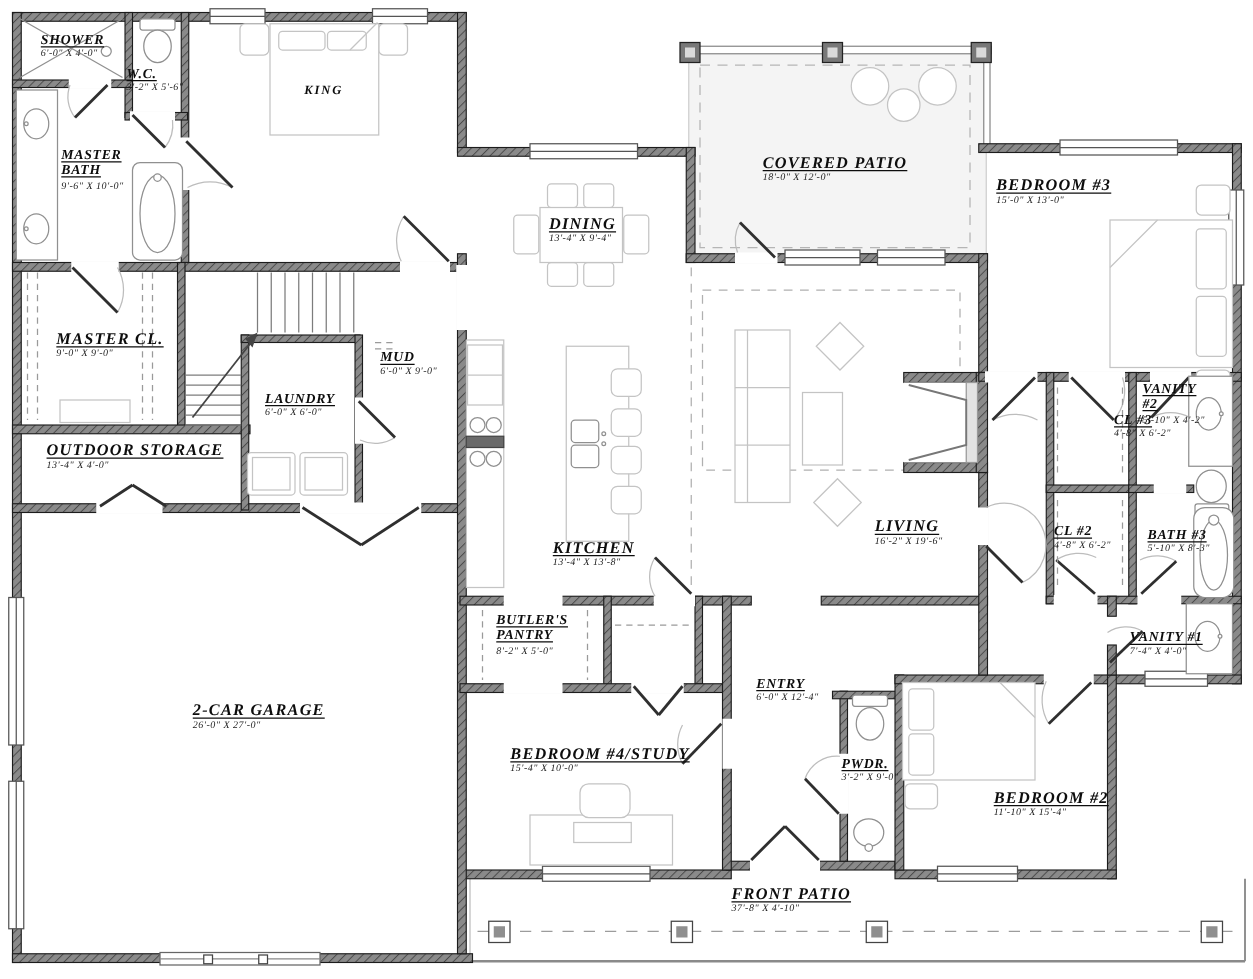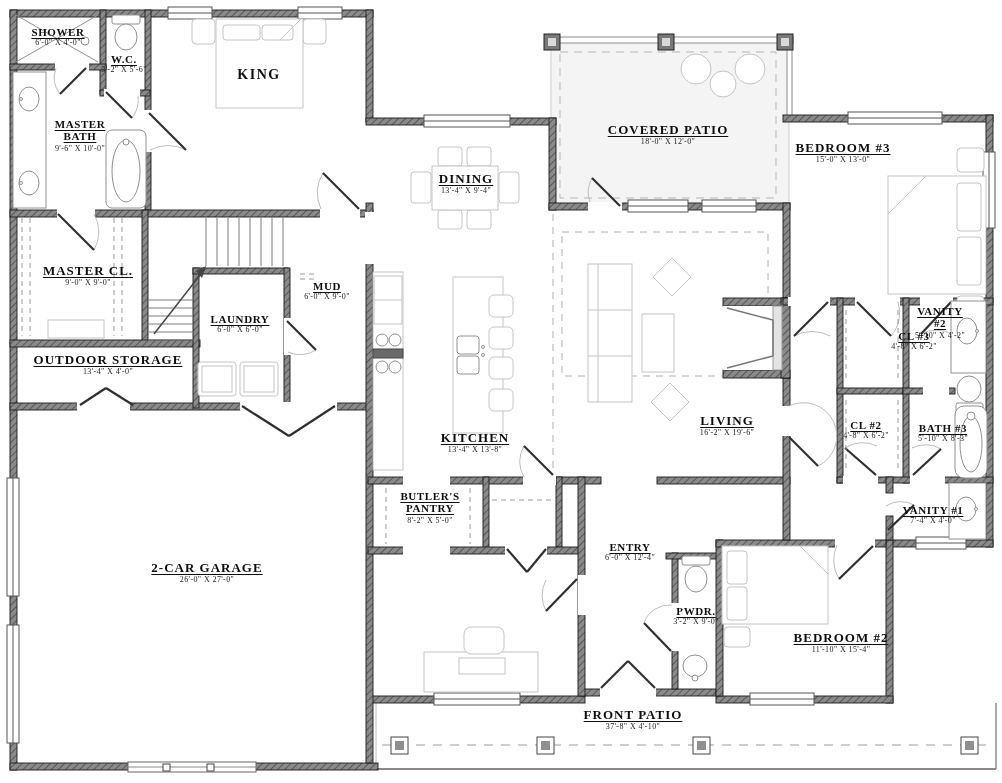--- a/index.html
+++ b/index.html
@@ -1,26 +1,26 @@
 <!DOCTYPE html>
 <html><head>
 <meta charset="utf-8">
 <style>
   html,body{margin:0;padding:0;background:#ffffff;}
   .plan{
     position:relative;width:1002px;height:783px;background:#fff;overflow:hidden;
     font-family:"Liberation Serif","DejaVu Serif",serif;color:#111;
   }
   .plan svg{position:absolute;left:0;top:0;}
-  .room-label{position:absolute;transform:translateX(-50%);text-align:center;line-height:1.1;z-index:5;}
+  .room-label{position:absolute;transform:translateX(-50%);line-height:1.1;z-index:5;font-style:italic;}
   .rname{font-weight:bold;font-size:13px;letter-spacing:1px;text-decoration:underline;text-underline-offset:2px;white-space:nowrap;color:#0d0d0d;}
   .sm .rname{font-size:11px;letter-spacing:0.6px;}
   .wrap .rname{white-space:normal;display:inline-block;}
   .rdims{font-size:8px;letter-spacing:0.4px;margin-top:1px;color:#222;white-space:nowrap;}
-  .plain .rname{text-decoration:none;font-size:14px;letter-spacing:1.5px;}
+  .plain .rname{text-decoration:none;font-size:10px;letter-spacing:1.5px;}
 </style>
 </head>
 <body>
 
 <div class="plan">
 
 <svg width="1002" height="783" viewBox="0 0 1002 783">
   <defs>
     <pattern id="hatch" width="5" height="5" patternTransform="rotate(45)" patternUnits="userSpaceOnUse">
       <rect width="5" height="5" fill="#8a8a8a"></rect>
@@ -524,20 +524,24 @@
     <div class="rdims">8'-2" X 5'-0"</div>
   </div>
   <div class="room-label sm" style="left:630px;top:541px">
     <div class="rname">ENTRY</div>
     <div class="rdims">6'-0" X 12'-4"</div>
   </div>
   <div class="room-label sm" style="left:696px;top:605px">
     <div class="rname">PWDR.</div>
     <div class="rdims">3'-2" X 9'-0"</div>
   </div>
+  <div class="room-label" style="left:480px;top:596px">
+    <div class="rname">BEDROOM #4/STUDY</div>
+    <div class="rdims">15'-4" X 10'-0"</div>
+  </div>
   <div class="room-label" style="left:841px;top:631px">
     <div class="rname">BEDROOM #2</div>
     <div class="rdims">11'-10" X 15'-4"</div>
   </div>
   <div class="room-label" style="left:633px;top:708px">
     <div class="rname">FRONT PATIO</div>
     <div class="rdims">37'-8" X 4'-10"</div>
   </div>
 
 </div>

